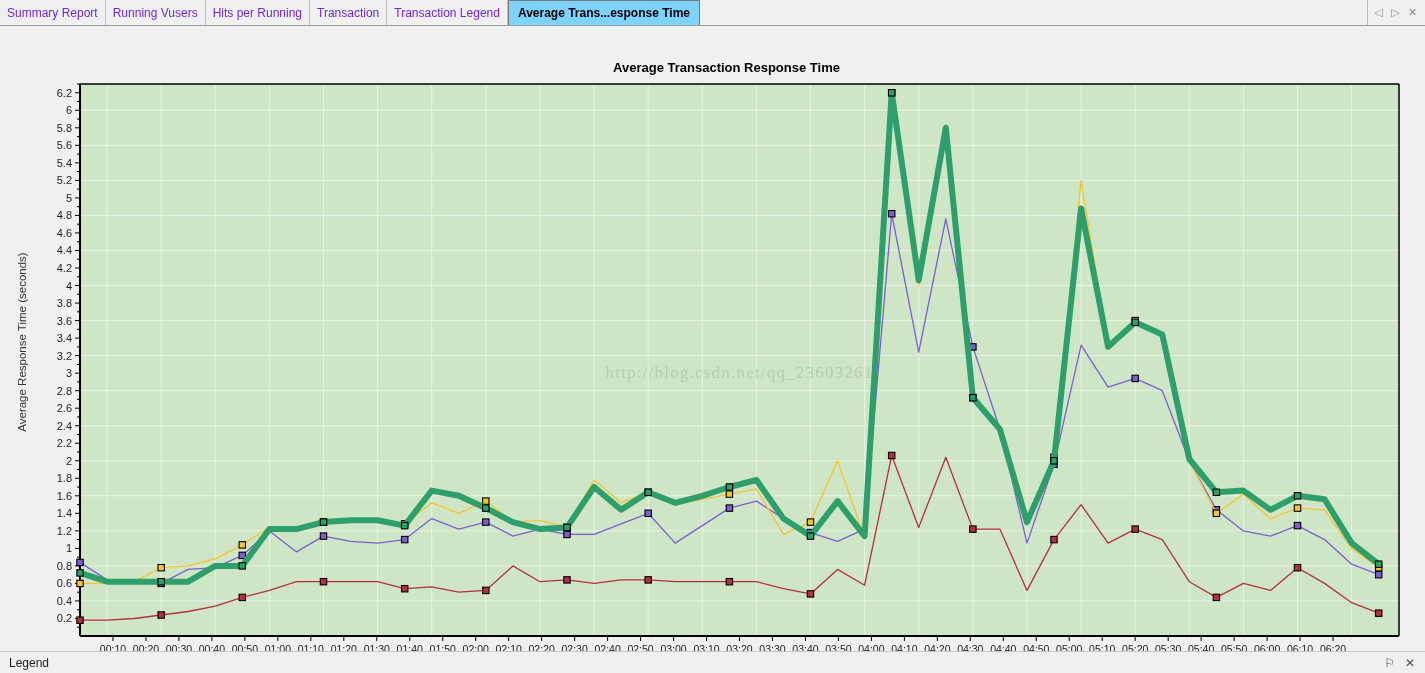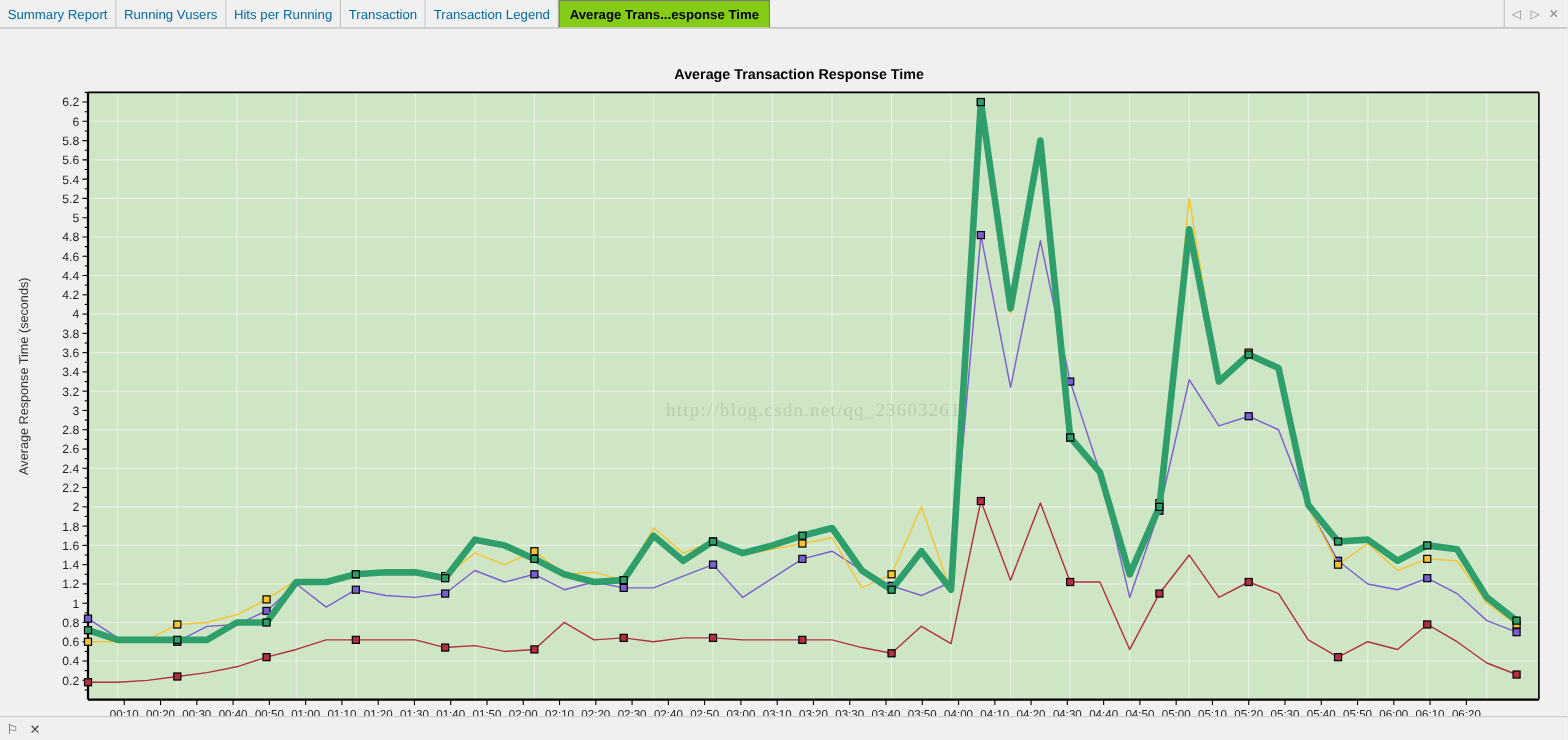--- a/index.html
+++ b/index.html
@@ -32,31 +32,31 @@
     display: flex;
     align-items: stretch;
     flex: 1 1 auto;
     overflow: hidden;
   }
   .tab {
     display: flex;
     align-items: center;
     padding: 0 7px;
     font-size: 12px;
-    color: #0369a1;
+    color: #6d28d9;
     background: #f0f0f0;
     border-right: 1px solid #bdbdbd;
     white-space: nowrap;
     cursor: default;
     line-height: 1;
   }
   .tab.active {
     color: #000;
     font-weight: bold;
-    background: #84cc16;
+    background: #7dd3fc;
     border: 1px solid #7a7a7a;
     border-bottom: 1px solid #ffffff;
     margin-bottom: -1px;
     position: relative;
     z-index: 3;
     padding: 0 9px;
   }
   .tabnav {
     display: flex;
     align-items: center;
@@ -461,19 +461,20 @@
             <rect x="1132.0" y="293.1" width="6.4" height="6.4" fill="#2e9e6b" stroke="#000" stroke-width="1.1"></rect>
             <rect x="1213.2" y="463.1" width="6.4" height="6.4" fill="#2e9e6b" stroke="#000" stroke-width="1.1"></rect>
             <rect x="1294.3" y="466.6" width="6.4" height="6.4" fill="#2e9e6b" stroke="#000" stroke-width="1.1"></rect>
             <rect x="1375.5" y="535.0" width="6.4" height="6.4" fill="#2e9e6b" stroke="#000" stroke-width="1.1"></rect>
           </g>
         </svg>
     </div>
   </div>
 
   <div class="statusbar">
+    <div class="legend-label">Legend</div>
     <div class="sb-icons">
       <span class="sb-icon">⚐</span>
       <span class="sb-icon">✕</span>
     </div>
   </div>
 
 </div>
 
 </body></html>

